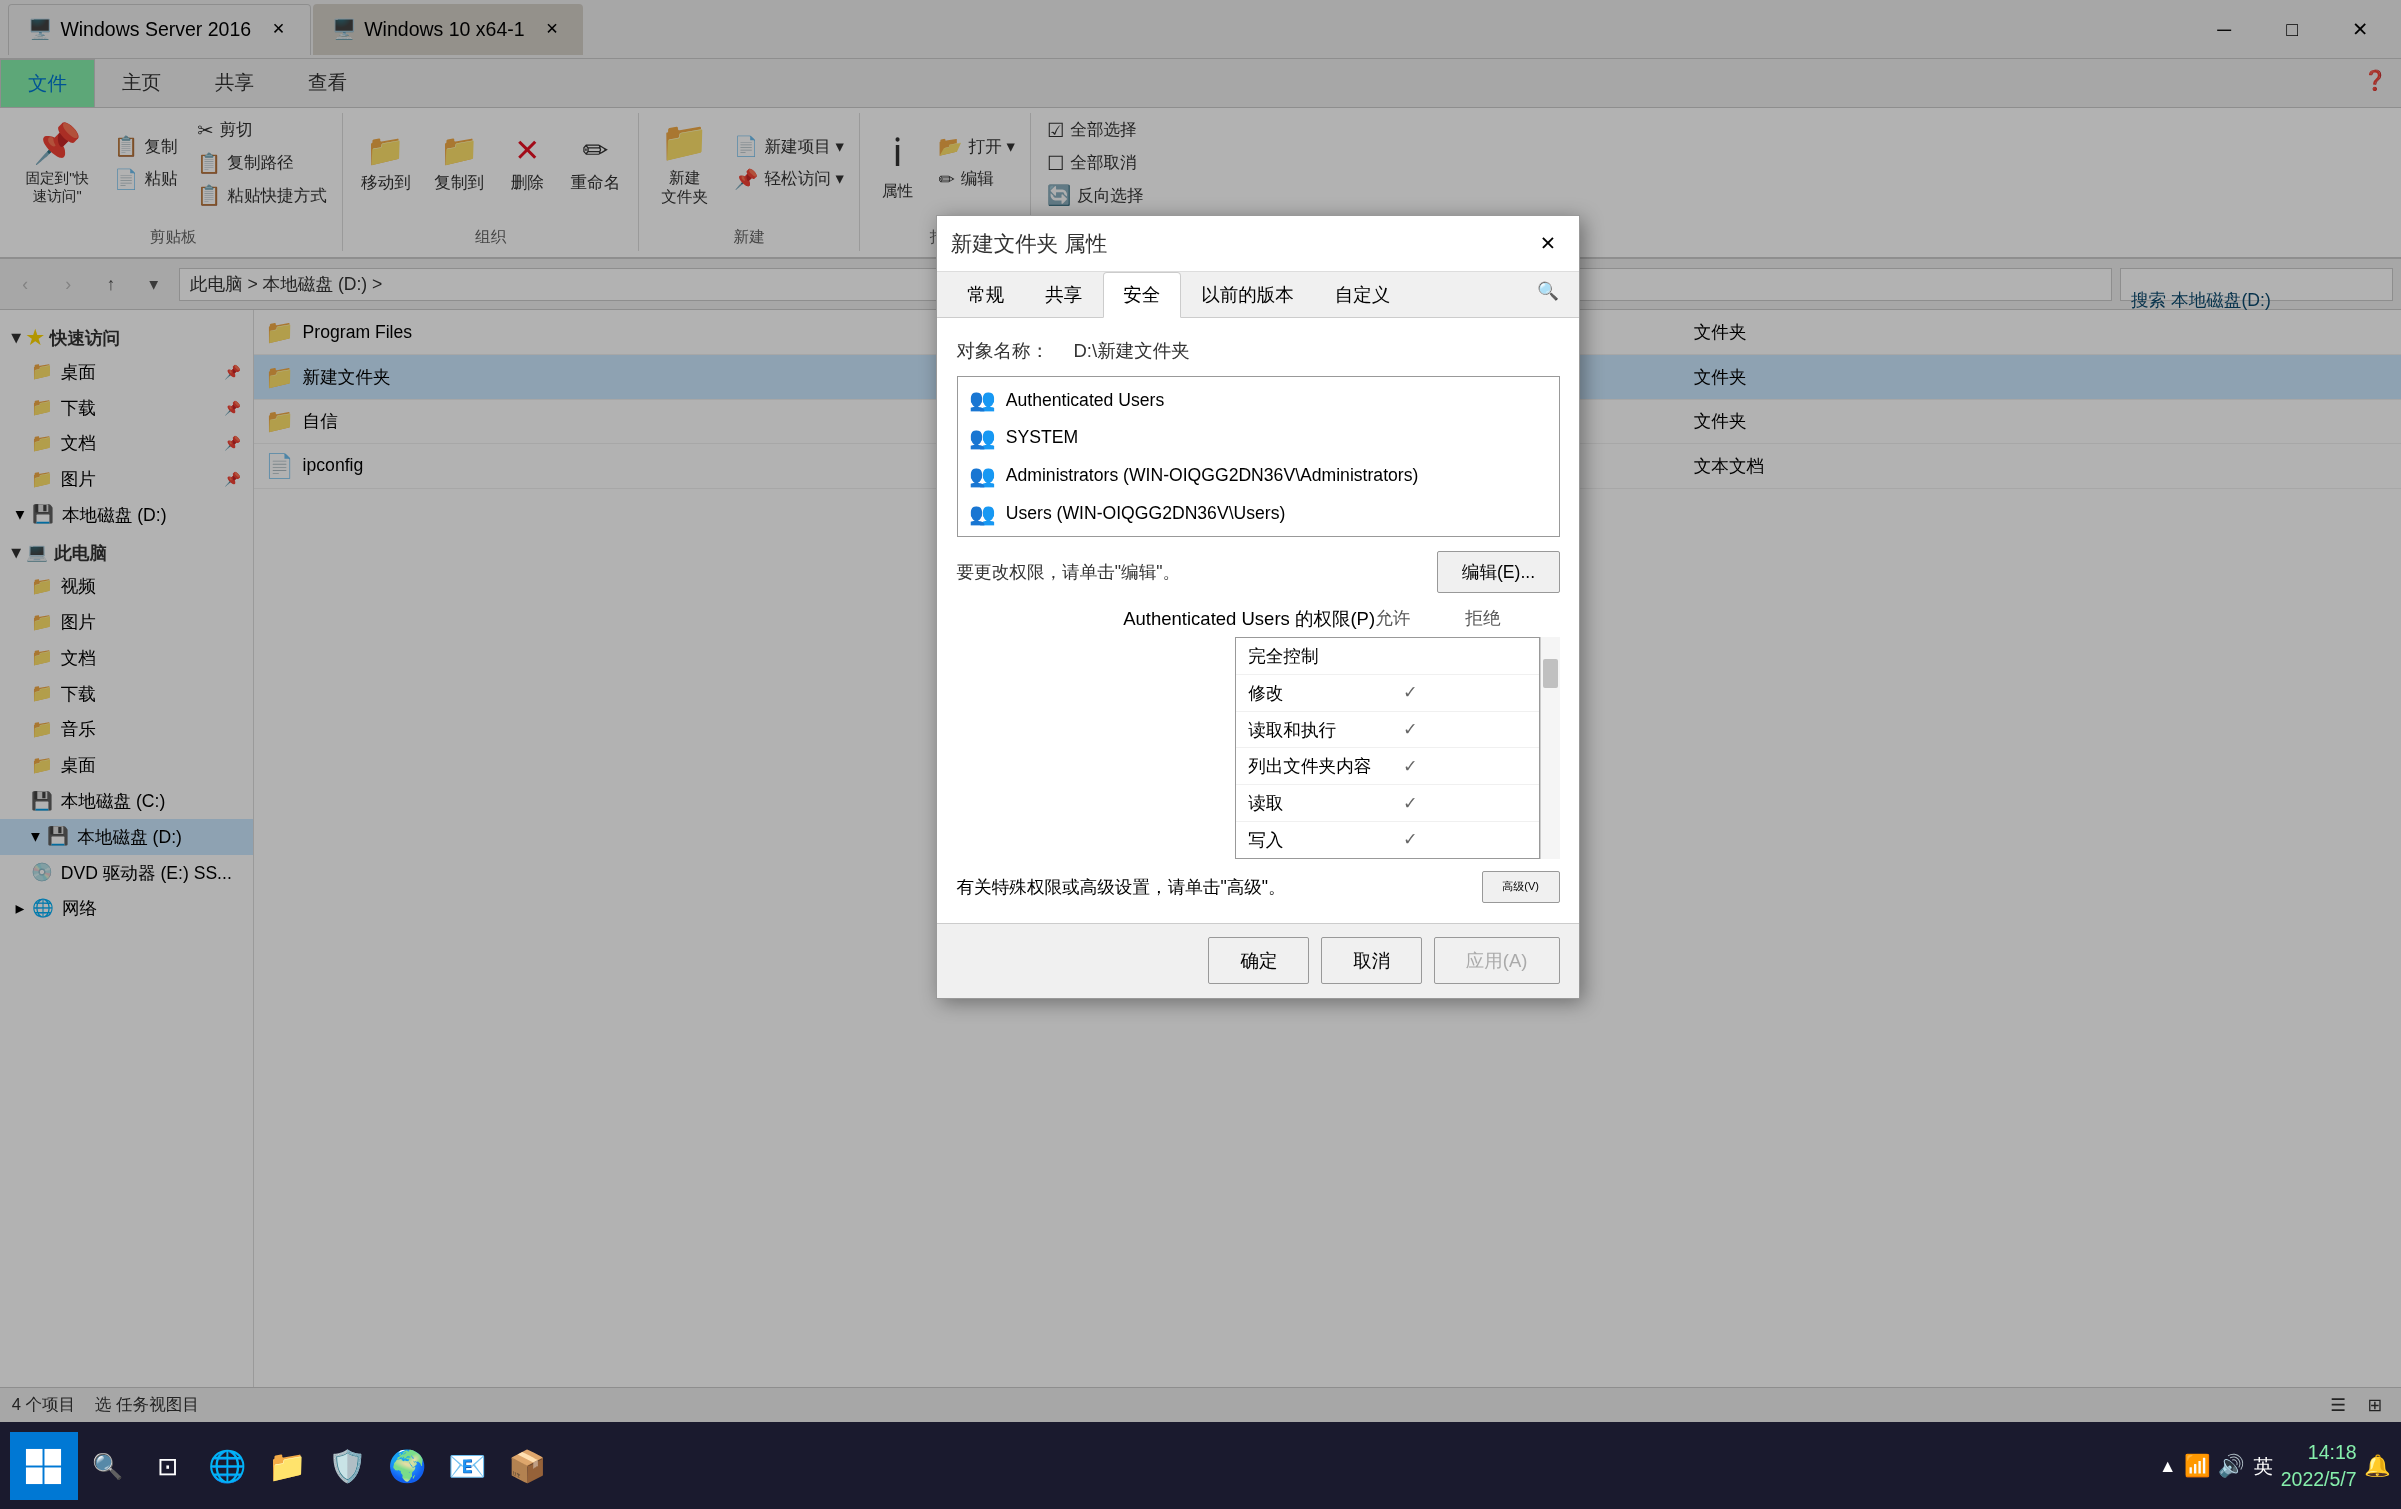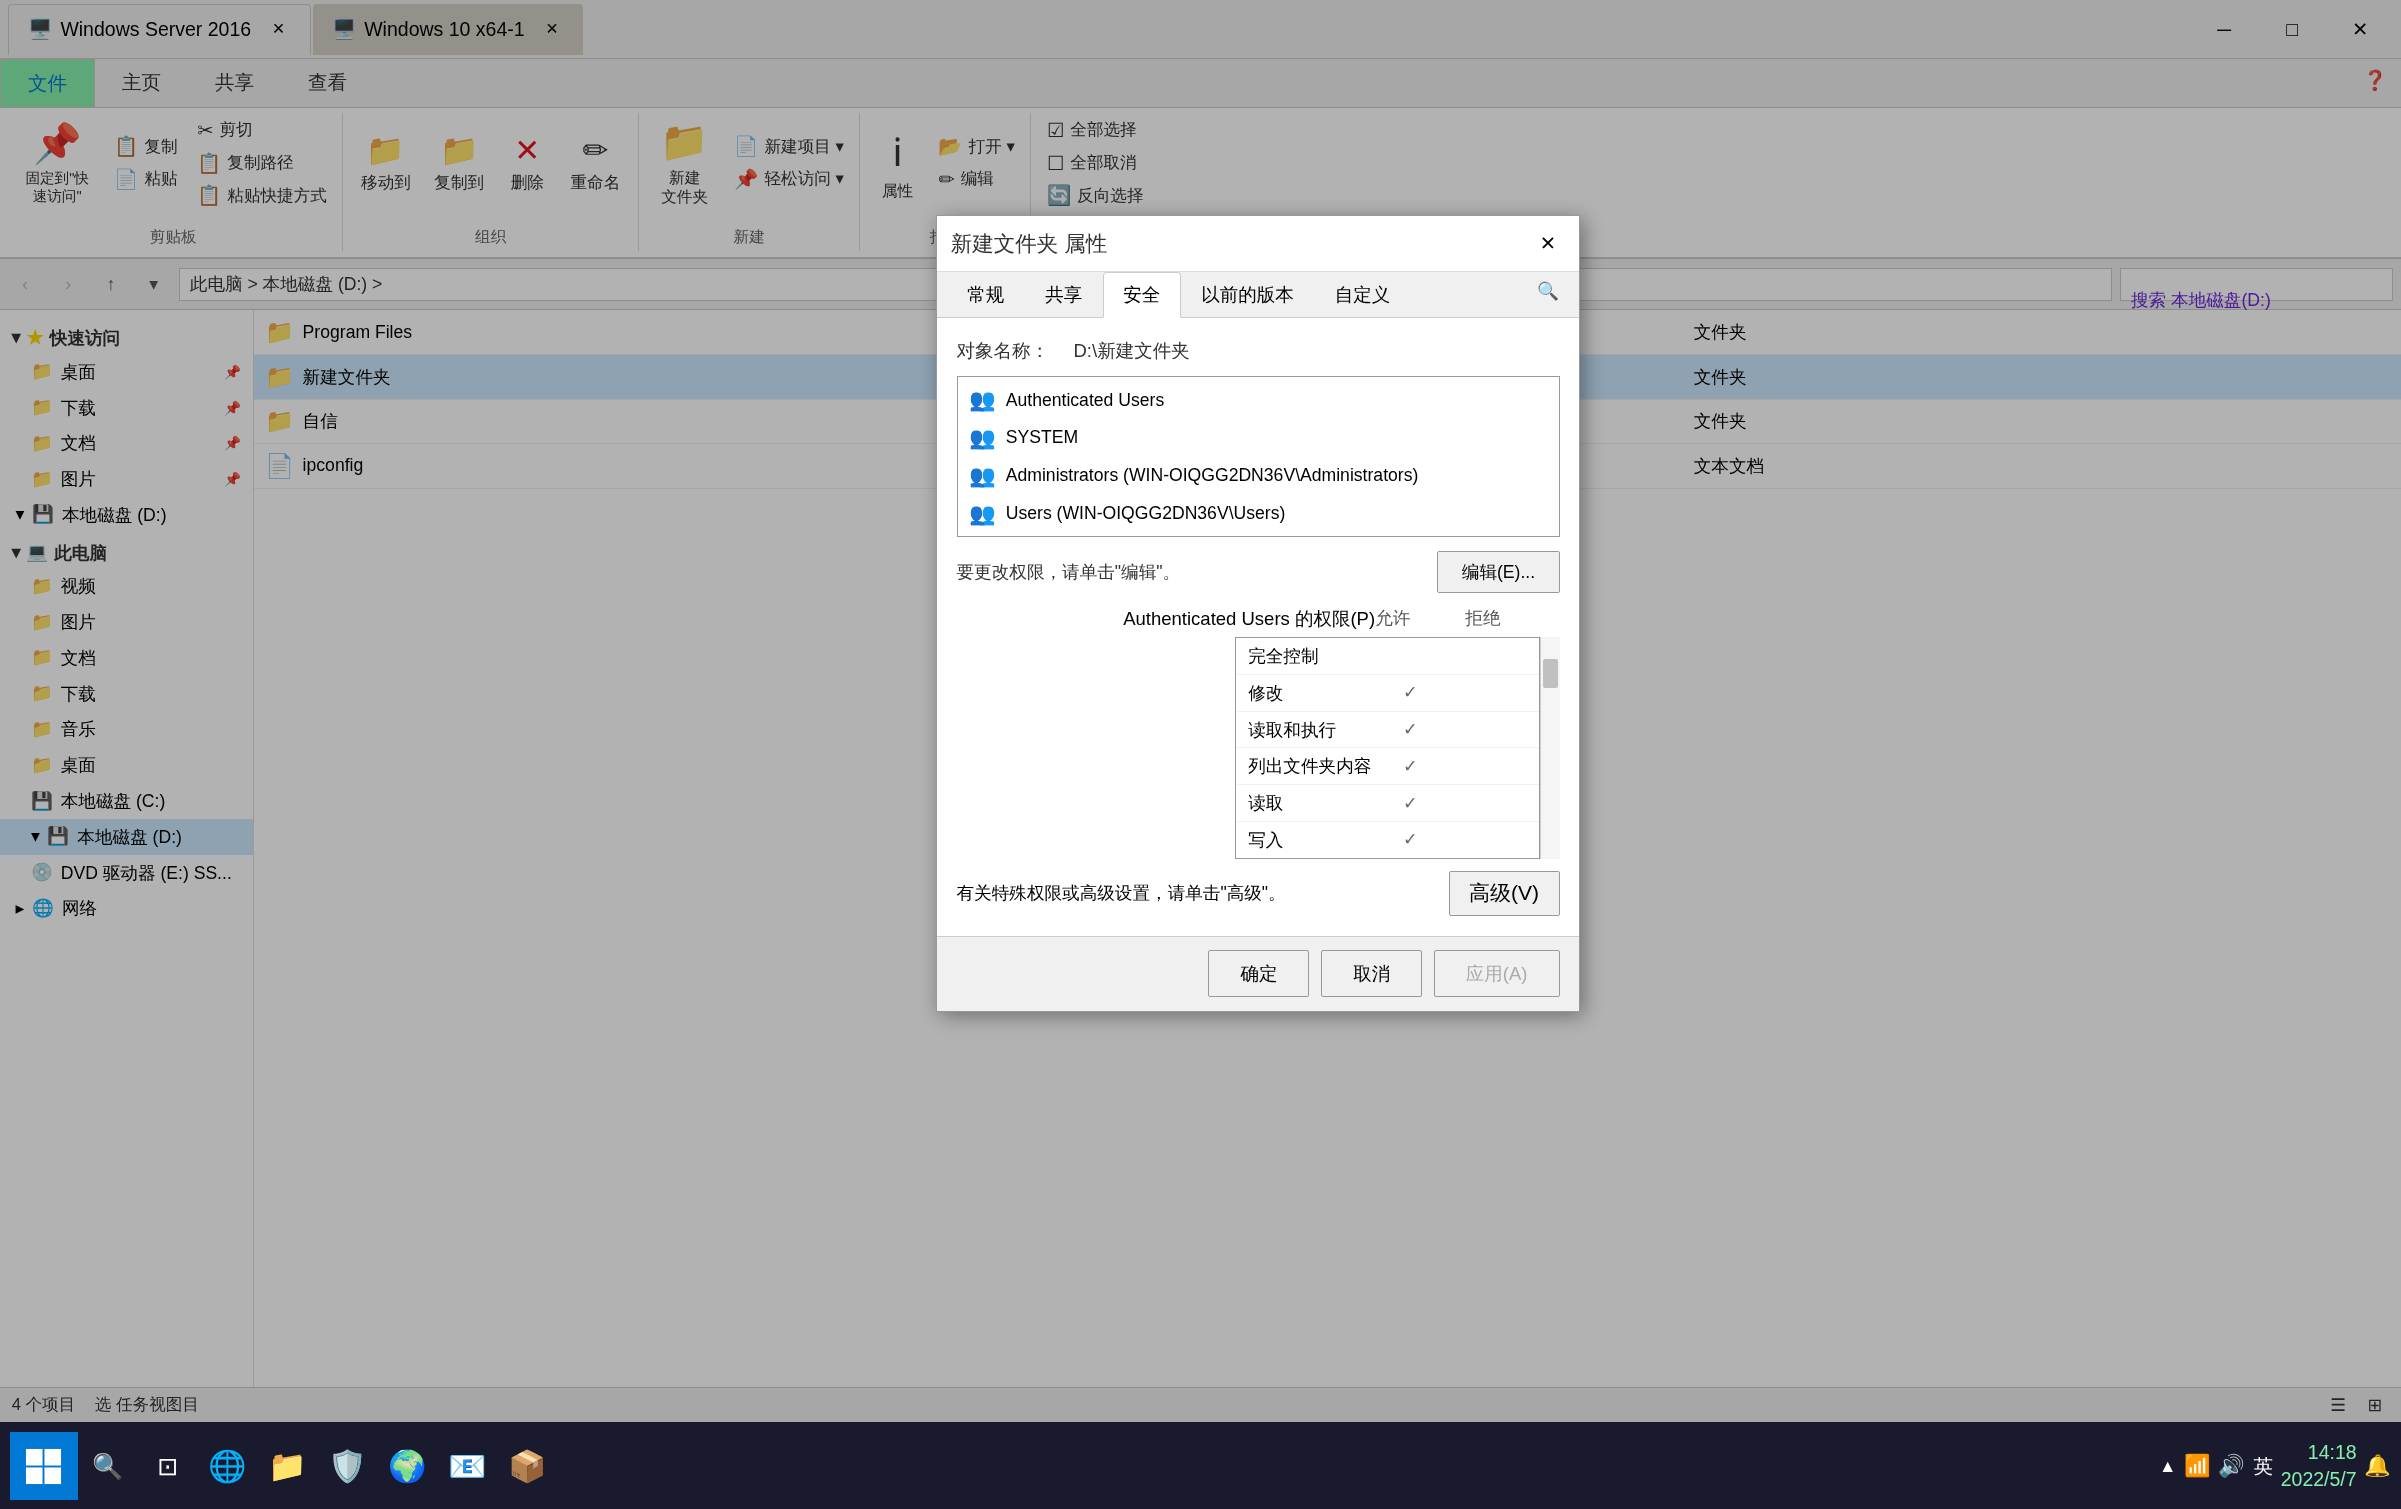--- a/index.html
+++ b/index.html
@@ -92,21 +92,21 @@
     .permissions-list { border: 1px solid #999; background: white; overflow: hidden; }
     .perm-row { display: flex; align-items: center; padding: 5.9px 11.7px; font-size: 17.6px; border-bottom: 1px solid #f0f0f0; }
     .perm-row:last-child { border-bottom: none; }
     .perm-name { flex: 1; }
     .perm-check { width: 78px; text-align: center; color: #333; font-size: 17.6px; }
     .perm-scrollbar { width: 19.5px; background: #f5f5f5; border-left: 1px solid #ccc; display: flex; flex-direction: column; }
     .perm-scrollbar-thumb { margin: 2px; height: 29px; background: #c0c0c0; border-radius: 2px; }
     .permissions-wrapper { display: flex; }
     .permissions-inner { flex: 1; }
     .edit-btn { padding: 7.8px 23.4px; background: #f0f0f0; border: 1px solid #999; font-size: 17.6px; cursor: pointer; border-radius: 2px; }
-    .advanced-btn { padding: 7.8px 19.5px; background: #f0f0f0; border: 1px solid #999; font-size: 21px; cursor: pointer; border-radius: 2px; }
+    .advanced-btn { padding: 7.8px 19.5px; background: #f0f0f0; border: 1px solid #999; font-size: 11px; cursor: pointer; border-radius: 2px; }
     .dialog-footer { display: flex; justify-content: flex-end; gap: 11.7px; padding: 13.7px 19.5px; background: #f0f0f0; border-top: 1px solid #ccc; }
     .footer-btn { padding: 9.8px 31px; background: #f0f0f0; border: 1px solid #999; font-size: 18.5px; cursor: pointer; border-radius: 2px; }
     .footer-btn.disabled { color: #aaa; cursor: default; }
     .dialog-note { font-size: 17.6px; color: #333; margin-bottom: 11.7px; }
     .perm-area { display: flex; flex-direction: column; align-items: flex-end; }
 
     
     .status-bar { height: 35px; background: #f0f0f0; border-top: 1px solid #ccc; display: flex; align-items: center; padding: 0 11.7px; font-size: 16.6px; color: #333; gap: 19.5px; }
     .status-bar-right { margin-left: auto; display: flex; gap: 7.8px; }
     .view-btn { width: 29px; height: 27px; display: flex; align-items: center; justify-content: center; font-size: 17.6px; cursor: pointer; }
@@ -276,21 +276,21 @@
     </div>
   </div>
 
   <div class="addr-bar">
     <div class="addr-nav-btn disabled">‹</div>
     <div class="addr-nav-btn disabled">›</div>
     <div class="addr-nav-btn">↑</div>
     <div class="addr-nav-btn">▾</div>
     <div class="addr-path">此电脑 &gt; 本地磁盘 (D:) &gt;</div>
     <div class="addr-search">
-      <span style="color:#6d28d9;margin-top:32px;">搜索 本地磁盘(D:)</span>
+      <span style="color:#0c4a6e;margin-top:32px;">搜索 本地磁盘(D:)</span>
     </div>
   </div>
 
   <div class="main-area">
 
     <div class="sidebar">
 
       <div class="sidebar-section">
         <span>▾</span>
         <span class="star">★</span>

